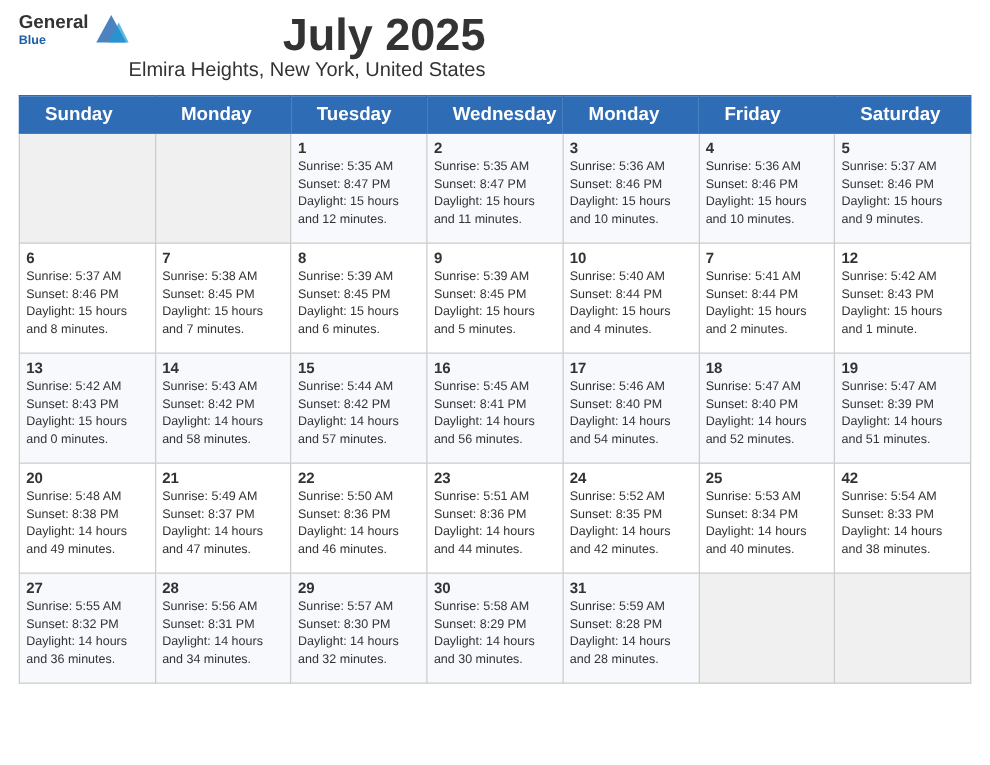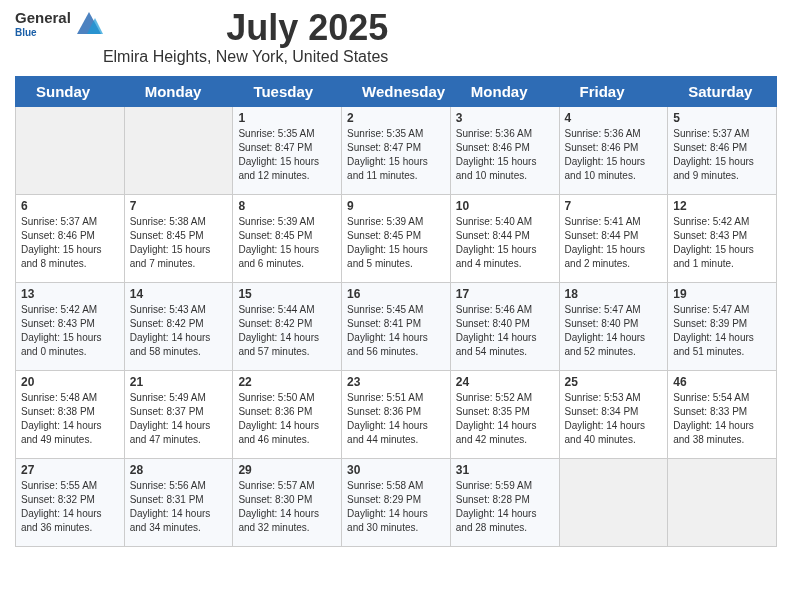--- a/index.html
+++ b/index.html
@@ -235,21 +235,21 @@
         </td>
         <td>
           <span class="day-num">24</span>
           <div class="cell-content">Sunrise: 5:52 AM<br>Sunset: 8:35 PM<br>Daylight: 14 hours and 42 minutes.</div>
         </td>
         <td>
           <span class="day-num">25</span>
           <div class="cell-content">Sunrise: 5:53 AM<br>Sunset: 8:34 PM<br>Daylight: 14 hours and 40 minutes.</div>
         </td>
         <td>
-          <span class="day-num">46</span>
+          <span class="day-num">42</span>
           <div class="cell-content">Sunrise: 5:54 AM<br>Sunset: 8:33 PM<br>Daylight: 14 hours and 38 minutes.</div>
         </td>
       </tr>
       <tr>
         <td>
           <span class="day-num">27</span>
           <div class="cell-content">Sunrise: 5:55 AM<br>Sunset: 8:32 PM<br>Daylight: 14 hours and 36 minutes.</div>
         </td>
         <td>
           <span class="day-num">28</span>

